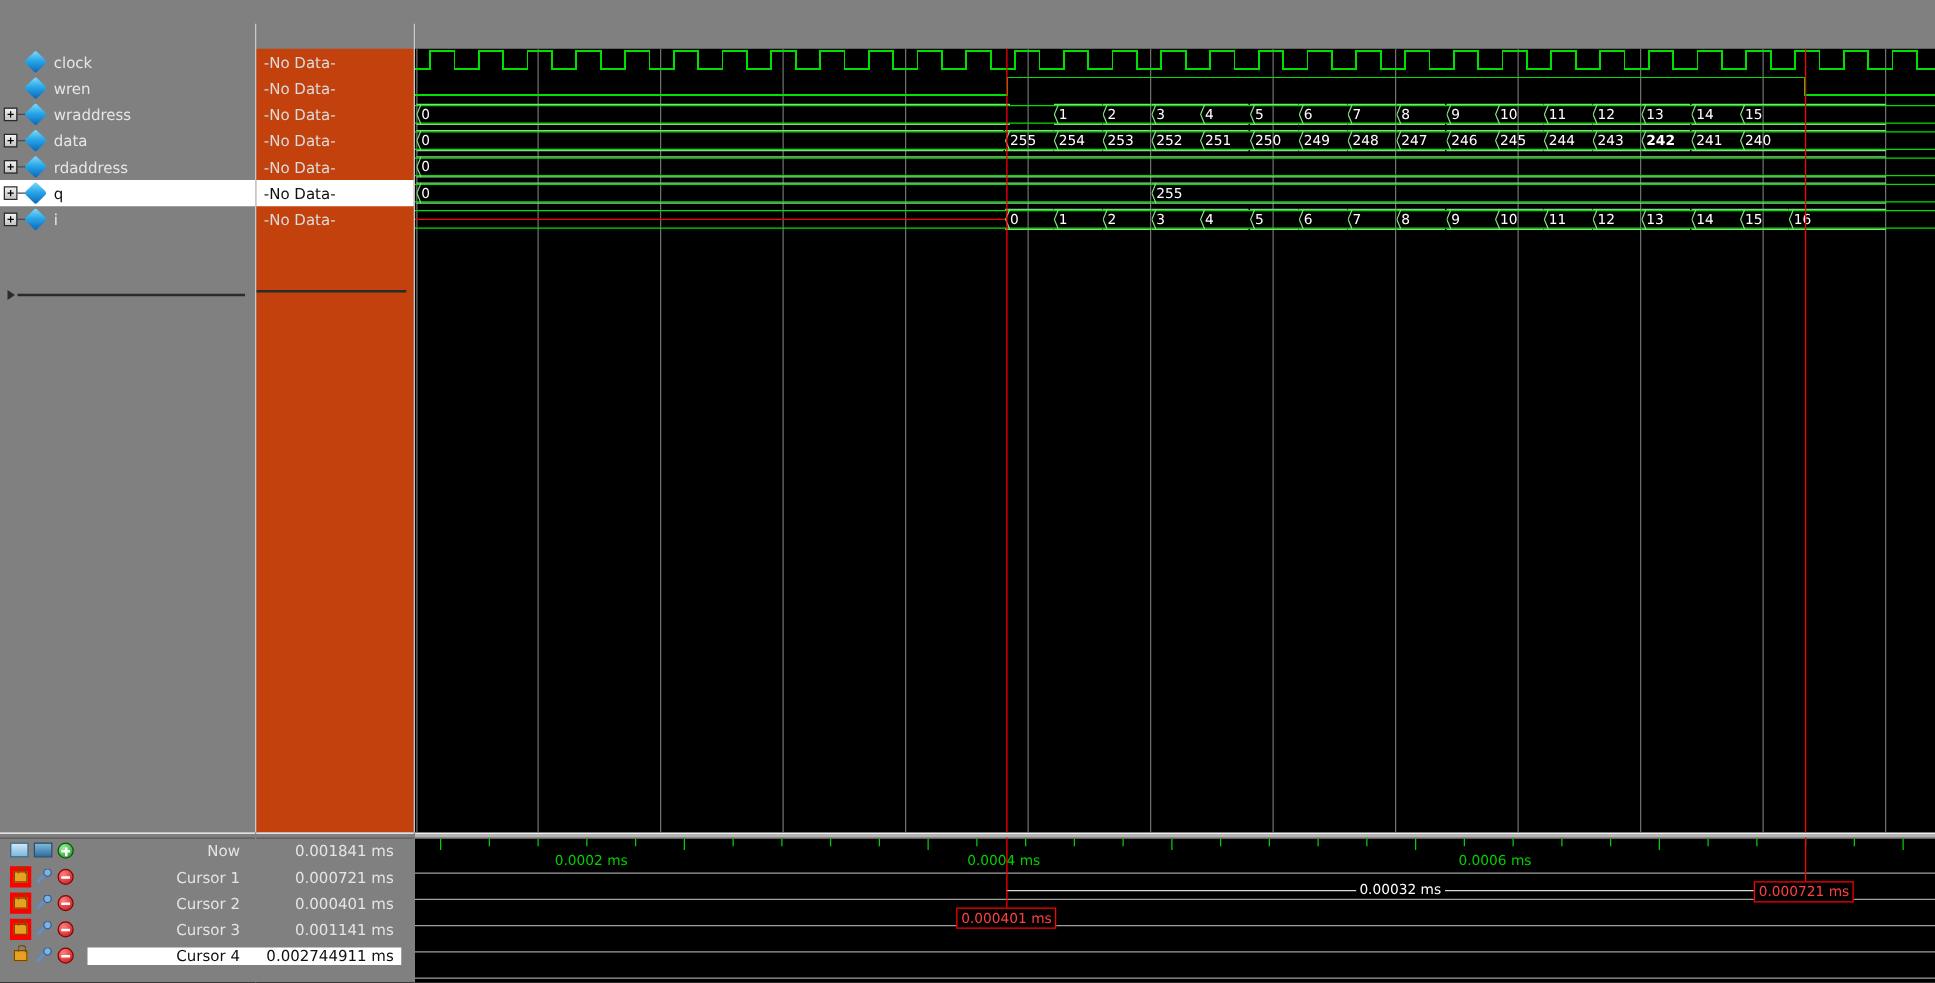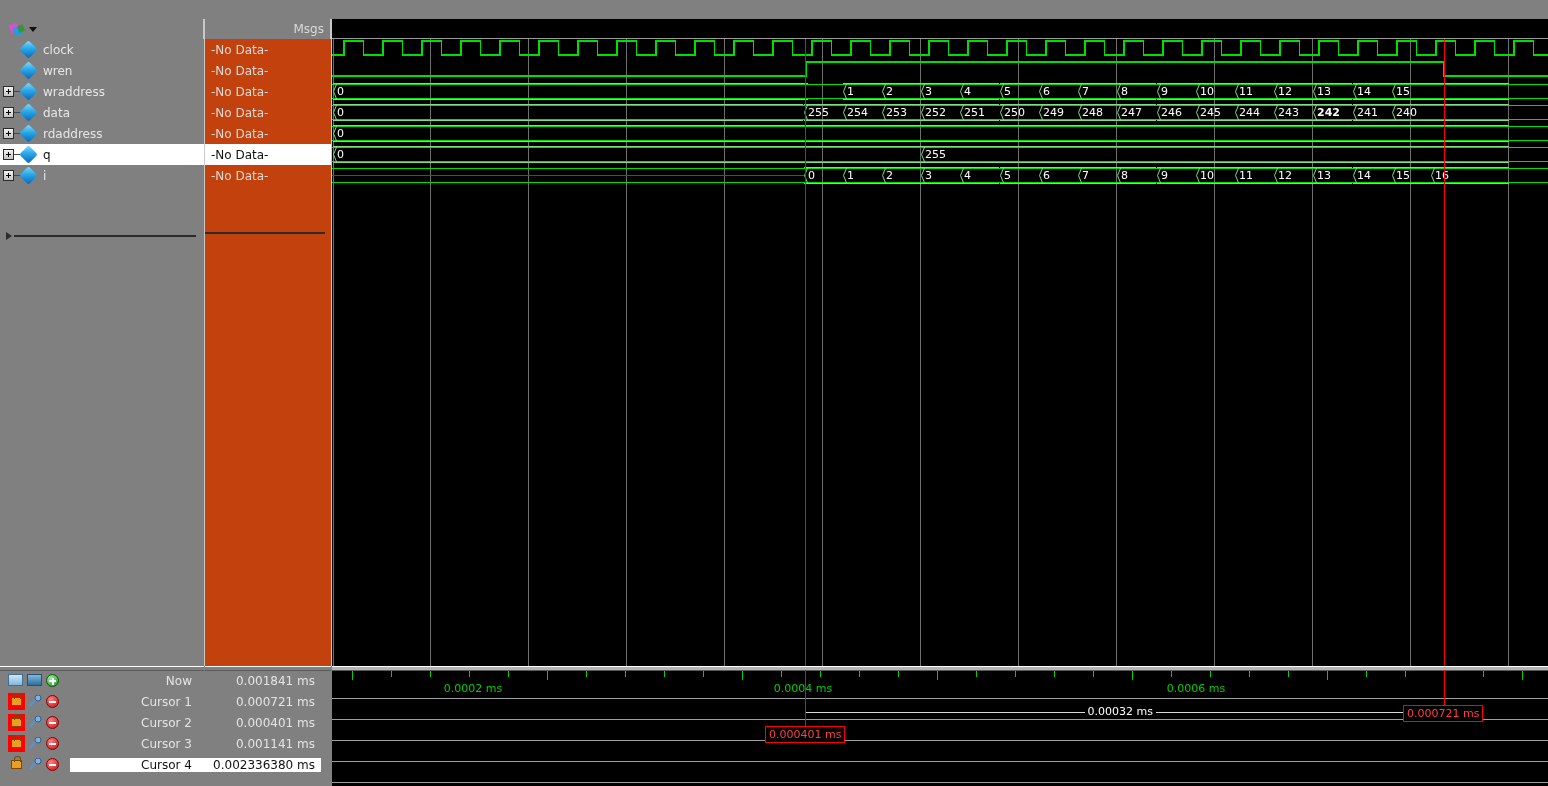--- a/index.html
+++ b/index.html
@@ -209,32 +209,20 @@
   }
   .deltaline{position:absolute;height:1px;background:#d8d8d8;}
   .deltalab{position:absolute;color:#ffffff;font-size:11px;background:#000;padding:0 3px;white-space:nowrap;}
 </style>
 </head>
 <body>
 
 <div id="app">
 
 
-  <div class="hdr">
-    <div class="names">
-      <div class="pal">
-          <s></s>
-          <s></s>
-          <s></s>
-        </div>
-      <div class="caret"></div>
-    </div>
-    <div class="msgs">Msgs</div>
-    <div class="wavehdr"></div>
-  </div>
 
   <div class="pane col-names" id="names-pane">
       <div class="srow">
         <div class="expand blank"></div>
         <div class="lead blank"></div>
         <div class="dia"></div>
         <div class="nm">clock</div>
       </div>
       <div class="srow">
         <div class="expand blank"></div>
@@ -983,21 +971,21 @@
             <div class="lockbox nolock">
               <div class="lock"></div>
             </div>
             <div class="wrench"><svg width="14" height="13" viewBox="0 0 14 13">
                 <path d="M2,11 L8,4" stroke="#5f91c6" stroke-width="2.4" fill="none"></path>
                 <circle cx="10" cy="3" r="3" fill="#7fb2e0" stroke="#2f5f92"></circle>
               </svg></div>
             <div class="minus"></div>
           </div>
           <div class="clabel">Cursor 4</div>
-          <div class="cval">0.002336380 ms</div>
+          <div class="cval">0.002744911 ms</div>
         </div>
       </div>
   </div>
 
   <div class="ruler">
     <div class="rsep"></div>
     <div id="ruler-inner">
         <div class="tick maj" style="left: 20px;"></div>
         <div class="tick min" style="left: 59px;"></div>
         <div class="tick min" style="left: 98px;"></div>

